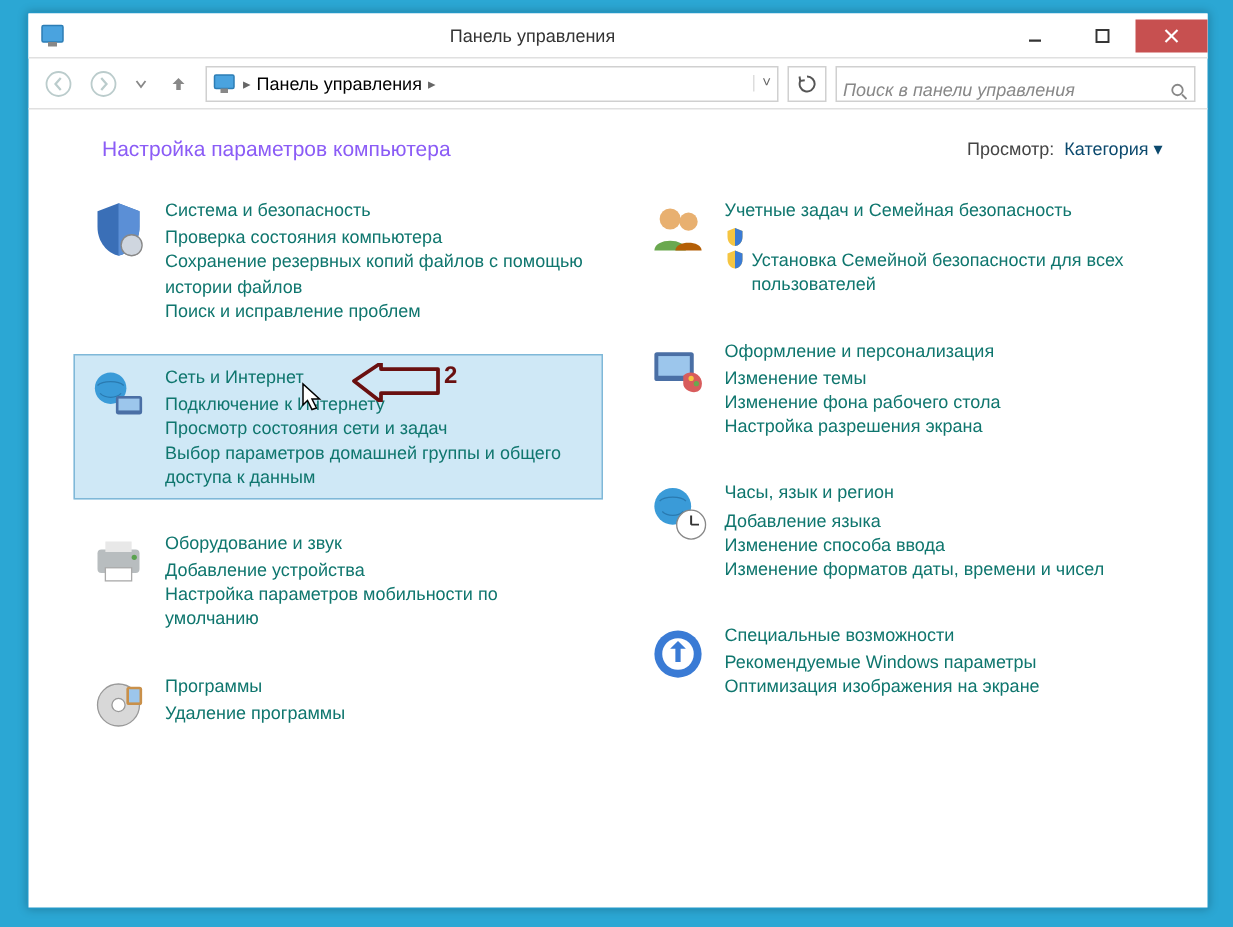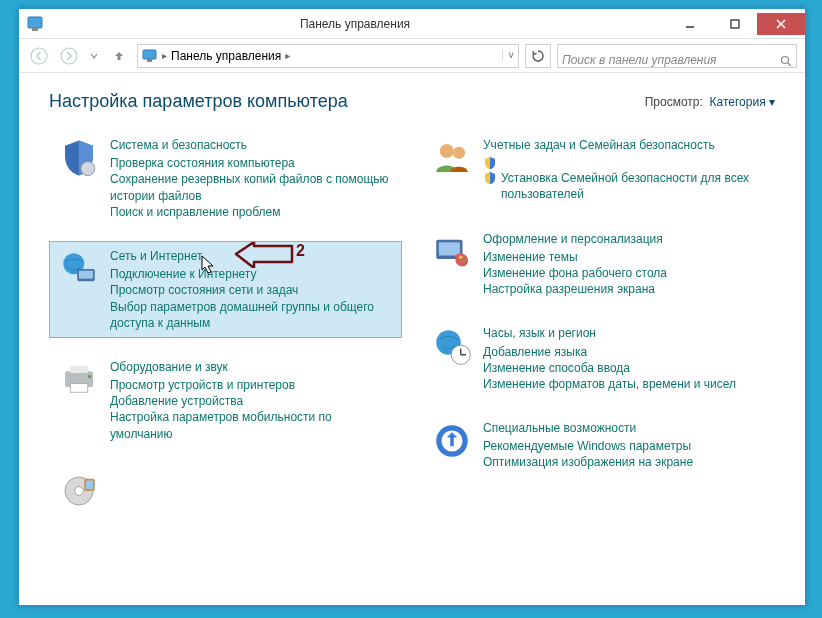--- a/index.html
+++ b/index.html
@@ -29,21 +29,21 @@
   }
   .breadcrumb {
     flex: 1; height: 24px; border: 1px solid #d0d0d0; background: #fff;
     display: flex; align-items: center; padding: 0 4px; font-size: 12px; gap: 4px;
   }
   .bc-sep { color: #666; font-size: 10px; }
   .refresh-btn { width: 26px; height: 24px; border: 1px solid #d0d0d0; display: flex; align-items: center; justify-content: center; font-size: 12px; color: #555; }
   .searchbox { width: 240px; height: 24px; border: 1px solid #d0d0d0; display: flex; align-items: flex-end; padding: 0 4px; font-size: 12px; color: #888; gap: 0; }
   .content { flex: 1; padding: 18px 30px; overflow: auto; }
   .header-row { display: flex; align-items: center; margin-bottom: 18px; }
-  .header-title { font-size: 18px; color: #0c4a6e; }
+  .header-title { font-size: 14px; color: #8b5cf6; margin-left: 19px; }
   .viewby { margin-left: auto; font-size: 12px; color: #444; }
   .viewby a { color: #0c4a6e; text-decoration: none; }
   .cols { display: flex; gap: 20px; }
   .col { flex: 1; display: flex; flex-direction: column; gap: 14px; }
   .cat { display: flex; gap: 10px; padding: 6px 8px; border: 1px solid transparent; }
   .cat.selected { background: #cfe8f6; border: 1px solid #7fb8d8; }
   .cat-icon { width: 42px; height: 42px; flex-shrink: 0; }
   .cat-body { font-size: 12px; }
   .cat-title { color: #0a7a2f; font-size: 13px; margin-bottom: 2px; }
   .cat-link { color: #0f766e; display: block; line-height: 1.35; font-size: 12px; }
@@ -178,33 +178,36 @@
 
         <div class="cat">
           <svg class="cat-icon" viewBox="0 0 48 48">
             <rect x="8" y="14" width="32" height="18" rx="3" fill="#b8bdbf"></rect>
             <rect x="14" y="8" width="20" height="8" fill="#e8e8e8"></rect>
             <rect x="14" y="28" width="20" height="10" fill="#fff" stroke="#aaa"></rect>
             <circle cx="36" cy="20" r="2" fill="#5aa250"></circle>
           </svg>
           <div class="cat-body">
             <a class="cat-title cat-link">Оборудование и звук</a>
-            <a class="cat-link">Просмотр устройств и принтеров</a>
             <a class="cat-link">Добавление устройства</a>
             <a class="cat-link">Настройка параметров мобильности по умолчанию</a>
           </div>
         </div>
 
         <div class="cat">
           <svg class="cat-icon" viewBox="0 0 48 48">
             <circle cx="24" cy="24" r="16" fill="#d8d8d8" stroke="#999"></circle>
             <circle cx="24" cy="24" r="5" fill="#fff" stroke="#999"></circle>
             <rect x="30" y="10" width="12" height="14" rx="2" fill="#c9904a"></rect>
             <rect x="32" y="12" width="8" height="10" fill="#9cc6ec"></rect>
           </svg>
+          <div class="cat-body">
+            <a class="cat-title cat-link">Программы</a>
+            <a class="cat-link">Удаление программы</a>
+          </div>
         </div>
 
       </div>
 
       <div class="col">
 
         <div class="cat">
           <svg class="cat-icon" viewBox="0 0 48 48">
             <circle cx="18" cy="16" r="8" fill="#e8b070"></circle>
             <path d="M6 40 C6 30 30 30 30 40 Z" fill="#6aa84f"></path>

